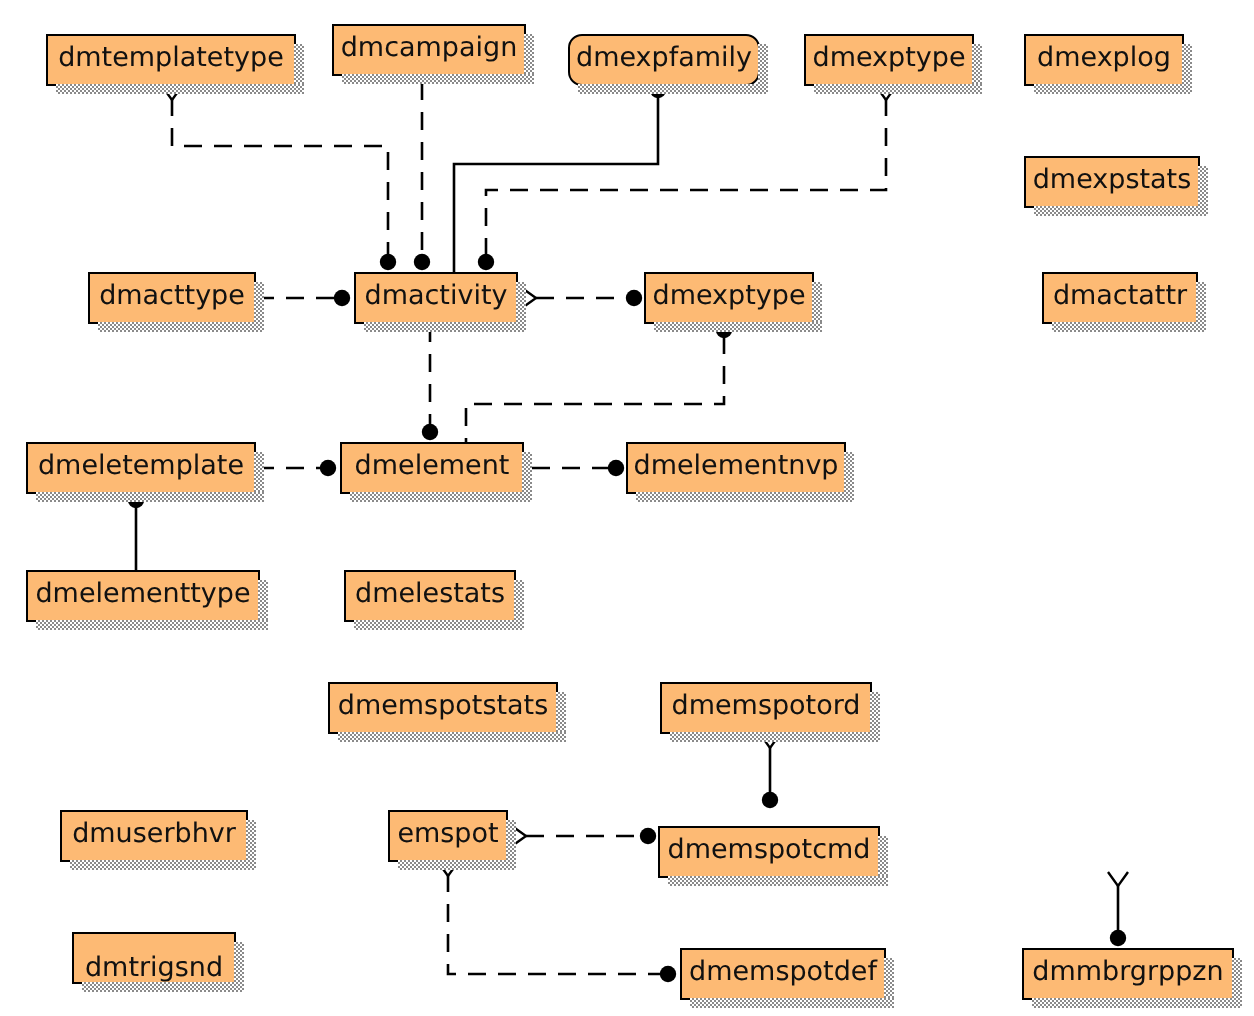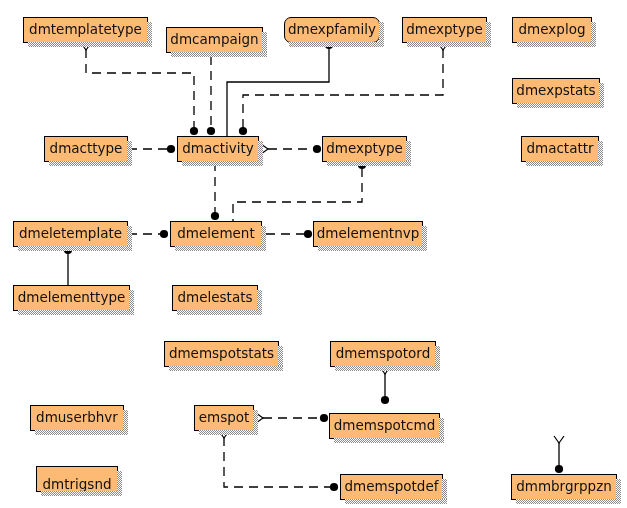--- a/index.html
+++ b/index.html
@@ -155,21 +155,21 @@
       <circle cx="559" cy="469" r="4.1" fill="#000"></circle>
     </g>
 
   </svg>
 
 <div class="entity" style="left: 23px; top: 17px; width: 125px; height: 26px;">
       <span class="shadow right"></span>
       <span class="shadow bottom"></span>
       <span class="label">dmtemplatetype</span>
     </div>
-    <div class="entity" style="left: 166px; top: 27px; width: 97px; height: 26px;">
+    <div class="entity" style="left: 166px; top: 12px; width: 97px; height: 26px;">
       <span class="shadow right"></span>
       <span class="shadow bottom"></span>
       <span class="label">dmcampaign</span>
     </div>
     <div class="entity rounded" style="left: 284px; top: 17px; width: 96px; height: 26px;">
       <span class="shadow right"></span>
       <span class="shadow bottom"></span>
       <span class="label">dmexpfamily</span>
     </div>
     <div class="entity" style="left: 402px; top: 17px; width: 85px; height: 26px;">

